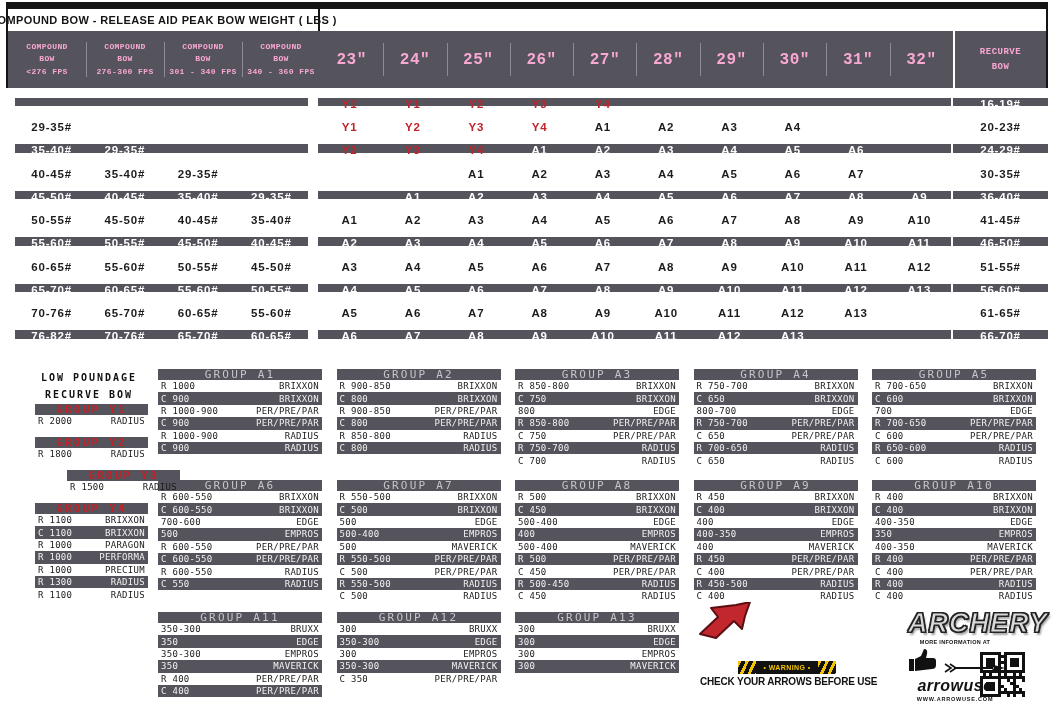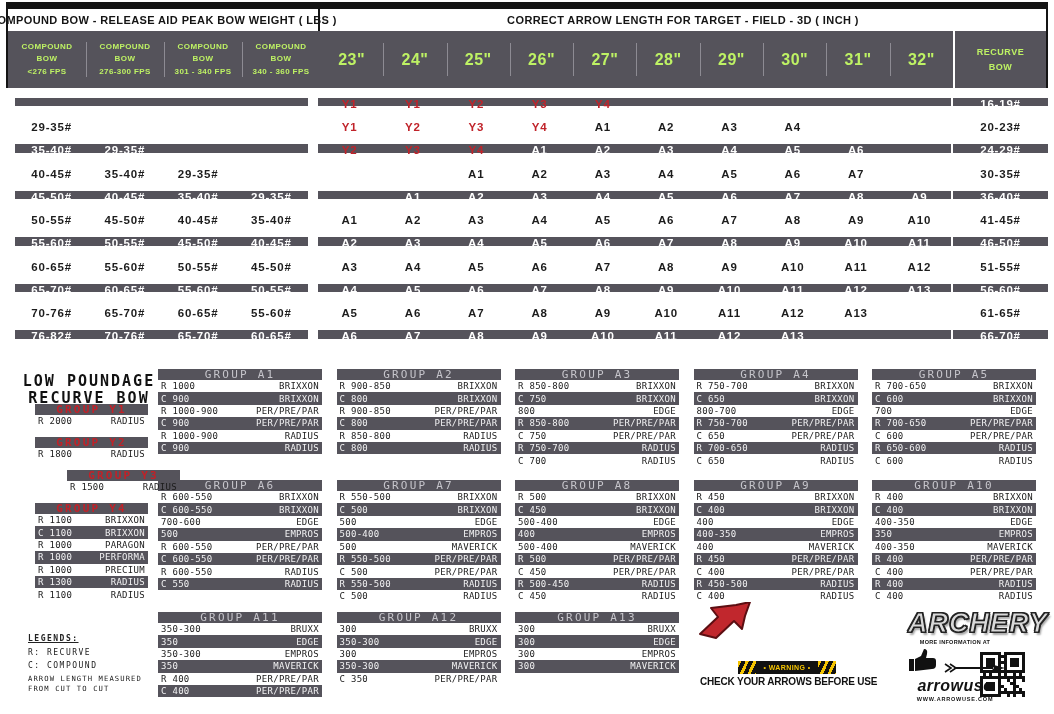--- a/index.html
+++ b/index.html
@@ -9,21 +9,21 @@
 
   
   .hwrap{position:absolute;left:6px;top:2px;width:1042px;height:86px;box-sizing:border-box;
          border-left:2px solid #141414;border-right:2px solid #141414;background:#fff;}
   .topbar{height:7px;background:#141414;}
   .titlerow{height:22px;display:flex;align-items:stretch;}
   .ttl{display:flex;align-items:center;justify-content:center;font-weight:bold;font-size:11px;letter-spacing:.4px;white-space:nowrap;}
   .ttl.left{width:310px;}
   .tdiv{width:2px;background:#141414;}
   .ttl.right{flex:1;}
-  .grayhead{height:57px;background:#55535b;color:#bef264;display:flex;}
+  .grayhead{height:57px;background:#55535b;color:#f9a8d4;display:flex;font-family:Liberation Mono, monospace;}
   .gcomp{width:312px;display:grid;grid-template-columns:repeat(4,1fr);}
   .hcol{position:relative;display:flex;flex-direction:column;align-items:center;justify-content:center;
         font-size:8px;letter-spacing:.4px;line-height:1.55;text-align:center;font-weight:bold;}
   .hcol:not(:first-child)::before{content:"";position:absolute;left:0;top:11px;bottom:11px;width:1px;background:#8d8b93;}
   .glen{width:633px;display:grid;grid-template-columns:repeat(10,1fr);}
   .lcol{position:relative;display:flex;align-items:center;justify-content:center;font-size:16px;font-weight:bold;letter-spacing:.5px;}
   .lcol:not(:first-child)::before{content:"";position:absolute;left:0;top:12px;bottom:12px;width:1px;background:#8d8b93;}
   .gdivider{width:2px;background:#fff;}
   .grec{flex:1;display:flex;flex-direction:column;align-items:center;justify-content:center;
         font-size:9px;font-weight:bold;letter-spacing:.5px;line-height:1.6;text-align:center;}
@@ -43,21 +43,21 @@
   
   .gbox{position:absolute;font-family:"DejaVu Sans Mono",monospace;}
   .ghd{height:11px;background:#55535b;color:#c6c5cb;font-size:11px;letter-spacing:2.2px;
        display:flex;align-items:center;justify-content:center;white-space:nowrap;}
   .ghd.red{color:#c22128;font-weight:bold;}
   .grow{height:12.4px;display:flex;align-items:center;justify-content:space-between;padding:0 3px;
         box-sizing:border-box;font-size:9px;letter-spacing:.3px;color:#1b1b1b;white-space:nowrap;}
   .grow.gdark{background:#55535b;color:#f2f2f3;}
 
   .lp-title{position:absolute;left:8px;top:372px;width:162px;text-align:center;
-            font-family:"DejaVu Sans Mono",monospace;font-size:15px;font-weight:bold;letter-spacing:2px;color:#111;}
+            font-family:"DejaVu Sans Mono",monospace;font-size:10px;font-weight:bold;letter-spacing:2px;color:#111;}
   .lp-title div{height:17px;}
 
   
   .legends{position:absolute;left:28px;top:634px;font-family:"DejaVu Sans Mono",monospace;color:#222;}
   .leg-title{font-size:8px;letter-spacing:1.5px;font-weight:bold;text-decoration:underline;margin-bottom:5px;}
   .leg-item{font-size:8px;letter-spacing:1.5px;margin-bottom:4px;}
   .leg-note{font-size:7.2px;letter-spacing:1.1px;line-height:1.35;margin-top:3px;}
 
   
   .skylon{position:absolute;left:698px;top:602px;width:350px;height:42px;display:flex;align-items:center;justify-content:space-between;}
@@ -81,21 +81,20 @@
 </head>
 <body>
 
 <div class="sheet">
 
   <div class="hwrap">
     <div class="topbar"></div>
     <div class="titlerow">
       <div class="ttl left">COMPOUND BOW - RELEASE AID PEAK BOW WEIGHT ( LBS )</div>
       <div class="tdiv"></div>
-      <div class="ttl right">CORRECT ARROW LENGTH FOR TARGET - FIELD - 3D ( INCH )</div>
     </div>
     <div class="grayhead">
       <div class="gcomp">
           <div class="hcol">
             <div>COMPOUND</div>
             <div>BOW</div>
             <div>&lt;276 FPS</div>
           </div>
           <div class="hcol">
             <div>COMPOUND</div>
@@ -387,29 +386,20 @@
           <div class="cell">66-70#</div>
         </div>
       </div>
     </div>
 
   <div class="lp-title">
     <div>LOW POUNDAGE</div>
     <div>RECURVE BOW</div>
   </div>
 
-  <div class="legends">
-    <div class="leg-title">LEGENDS:</div>
-    <div class="leg-item">R: RECURVE</div>
-    <div class="leg-item">C: COMPOUND</div>
-    <div class="leg-note">
-      <div>ARROW LENGTH MEASURED</div>
-      <div>FROM CUT TO CUT</div>
-    </div>
-  </div>
 
   <div class="skylon">
     <svg width="54" height="42" viewBox="0 0 54 42">
       <path d="M2 32 L20 15 L13 6 L38 3 L52 0 L47 14 L44 27 L36 19 L18 36 Z" fill="#c1272d" stroke="#5c0e12" stroke-width="2" stroke-linejoin="round"></path>
     </svg>
     <span class="sk-text">ARCHERY</span>
   </div>
 
   <div class="moreinfo">MORE INFORMATION AT</div>
 

